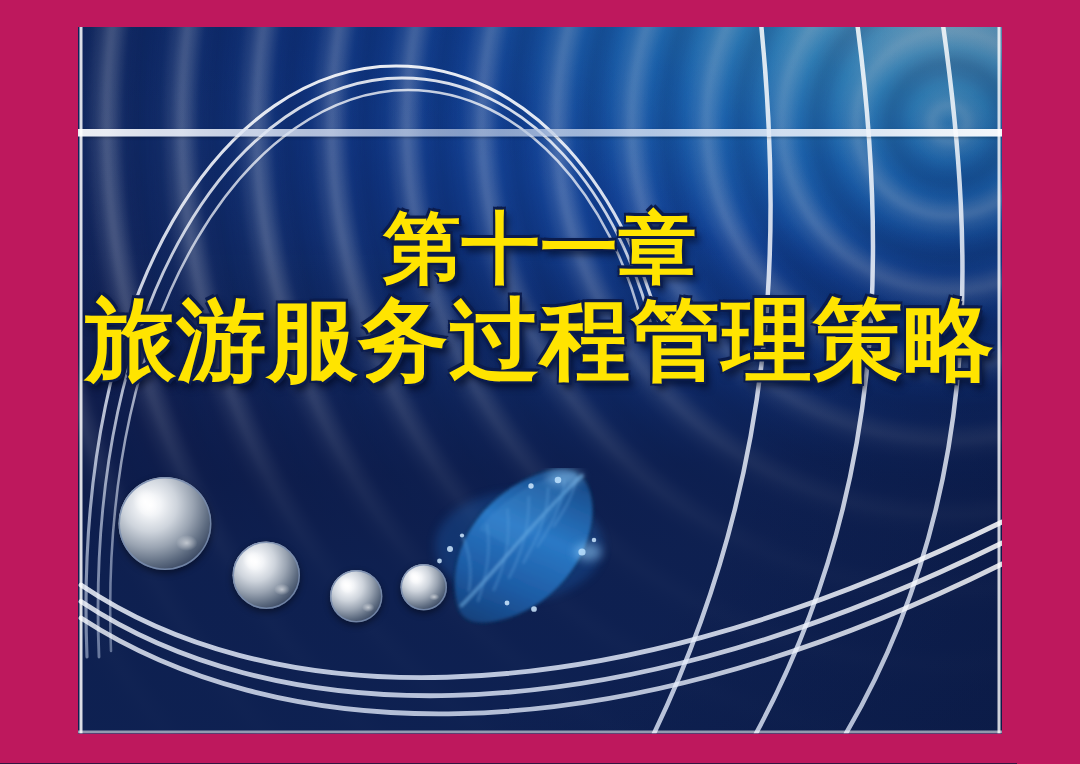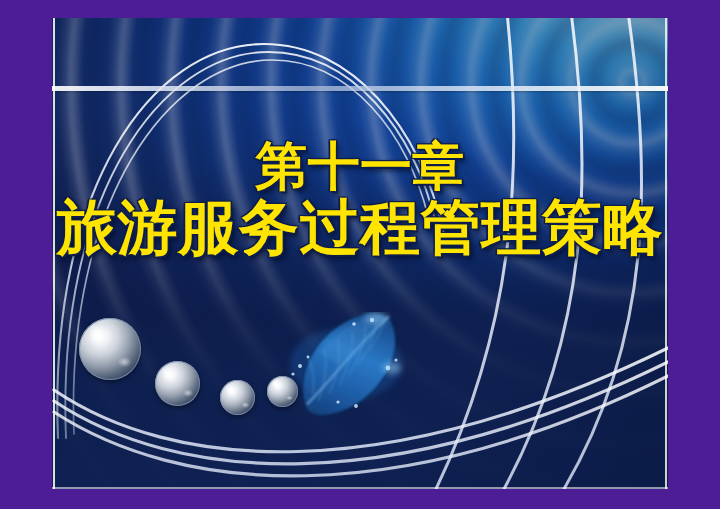--- a/index.html
+++ b/index.html
@@ -1,21 +1,21 @@
 <!DOCTYPE html>
 <html><head>
 <meta charset="utf-8">
 <title>Slide</title>
 <style>
   html,body{margin:0;padding:0;}
   body{
     width:720px;height:509px;background:#000;overflow:hidden;
     font-family:"DejaVu Sans","Liberation Sans",sans-serif;
   }
-  #stage{position:relative;width:720px;height:509px;background:#4c1d95;}
+  #stage{position:relative;width:720px;height:509px;background:#be185d;}
 
   
   #slide{
     position:absolute;left:52px;top:18px;width:616px;height:471px;
     overflow:hidden;background:#0d2a72;
   }
 
   
   .bg-base{
     position:absolute;inset:0;

